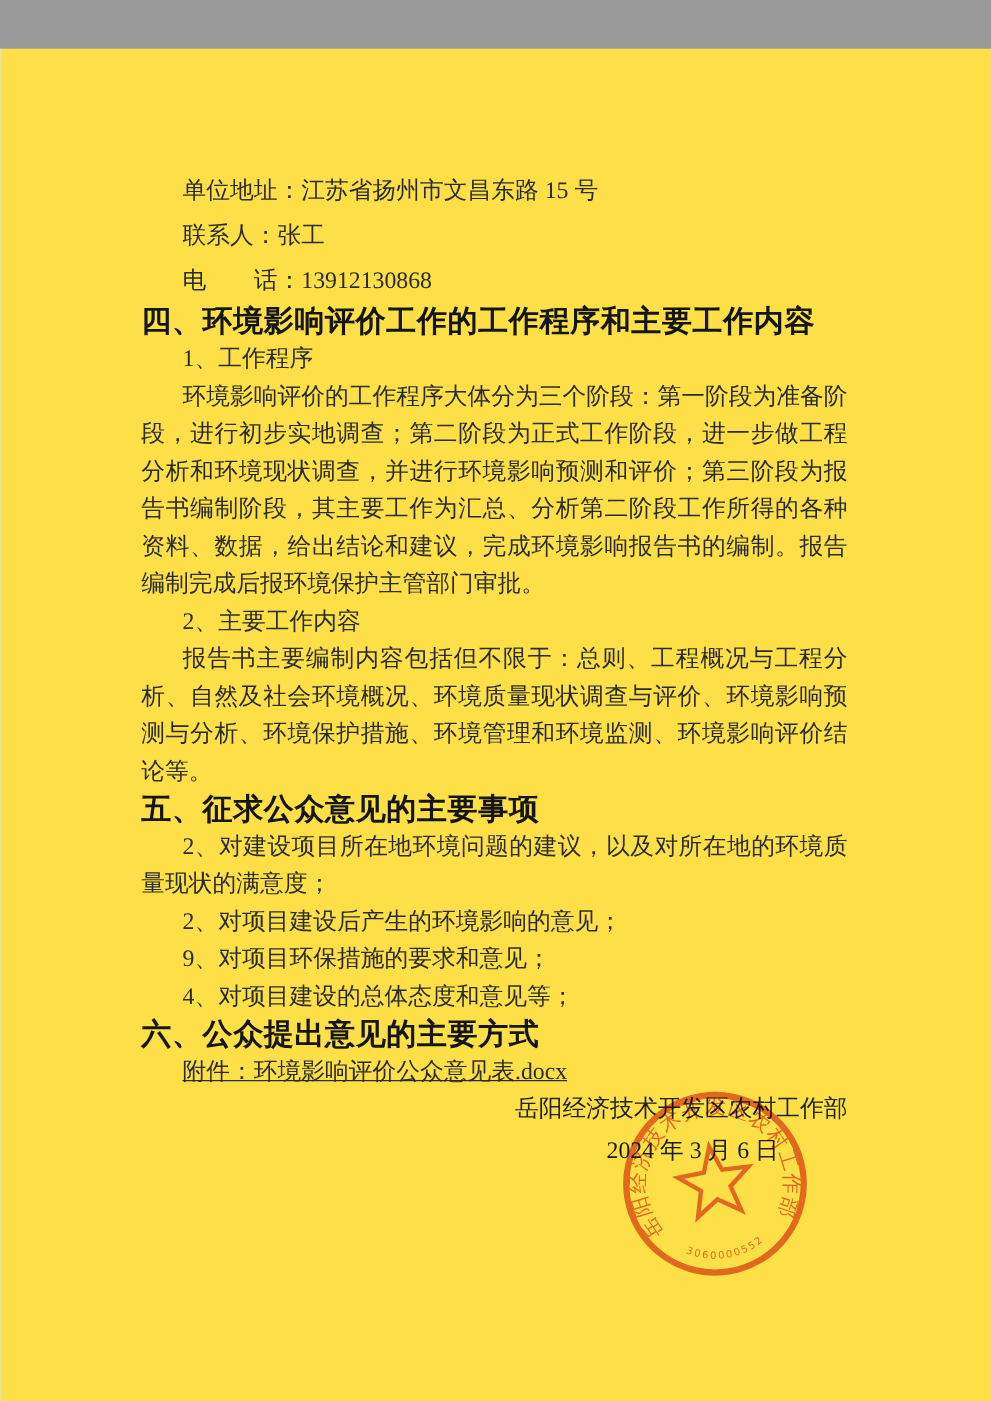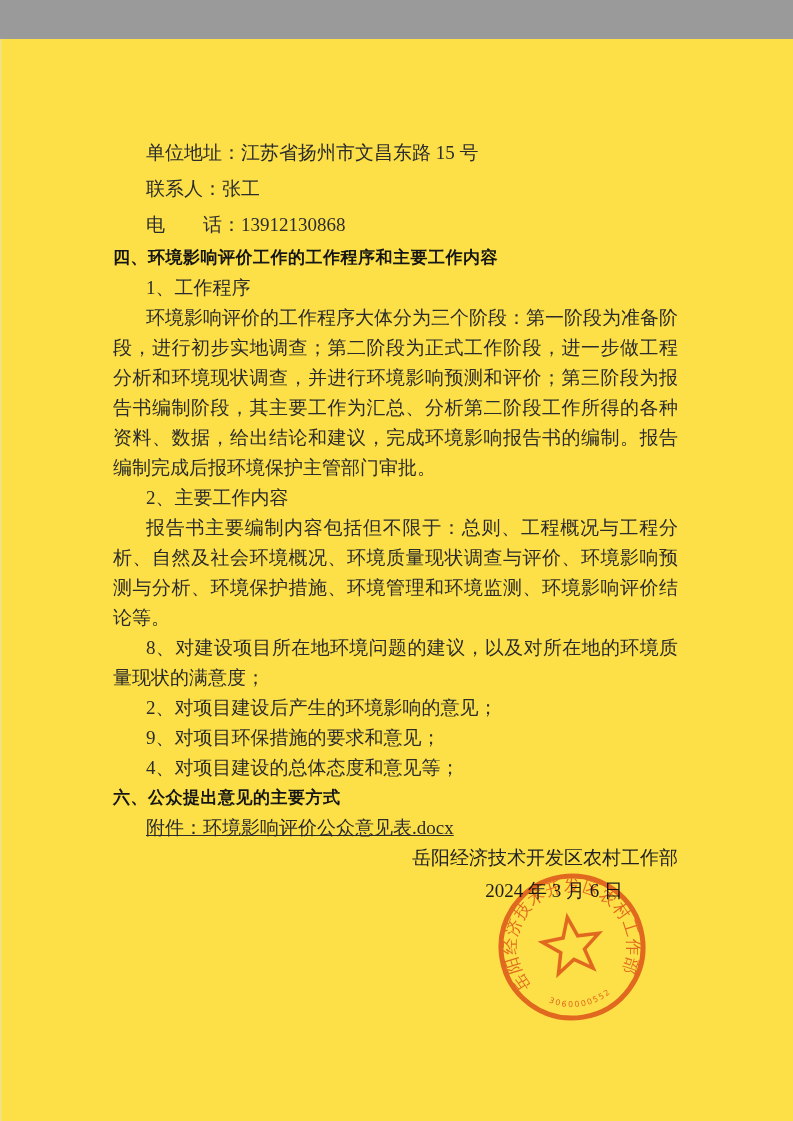--- a/index.html
+++ b/index.html
@@ -15,21 +15,21 @@
     position:absolute;left:0;top:0;width:2px;height:100%;
     background:linear-gradient(to right,#dfe3e5,rgba(255,255,255,0));
     opacity:.7;
   }
   .content{
     position:absolute;left:113px;top:96px;width:565px;
     font-size:19px;color:#2b2b2b;
     text-align:justify;
   }
   .contact p{margin:0;line-height:36px;padding-left:33px;text-align:left;white-space:nowrap;}
-  h2.sec{font-size:17px;font-weight:bold;margin:0;line-height:30px;color:#151515;text-align:left;letter-spacing:.5px;}
+  h2.sec{font-size:24px;font-weight:bold;margin:0;line-height:30px;color:#151515;text-align:left;letter-spacing:.5px;}
   .h4{margin-top:4px;}
   .h5{margin-top:17px;}
   .h6{margin-top:1px;}
   p.sub{margin:0;line-height:30px;text-indent:33px;text-align:left;font-family:Liberation Serif, serif;}
   .sub1{margin-top:7px;}
   .sub2{margin-top:2px;}
   p.para{margin:0;line-height:30px;text-indent:33px;}
   p.item{margin:0;line-height:30px;text-indent:33px;}
   .item2{margin-top:2px;}
   .item3{margin-top:3px;}
@@ -60,21 +60,22 @@
       <p>联系人：张工</p>
       <p>电　　话：13912130868</p>
     </div>
 
     <h2 class="sec h4">四、环境影响评价工作的工作程序和主要工作内容</h2>
     <p class="sub sub1">1、工作程序</p>
     <p class="para">环境影响评价的工作程序大体分为三个阶段：第一阶段为准备阶段，进行初步实地调查；第二阶段为正式工作阶段，进一步做工程分析和环境现状调查，并进行环境影响预测和评价；第三阶段为报告书编制阶段，其主要工作为汇总、分析第二阶段工作所得的各种资料、数据，给出结论和建议，完成环境影响报告书的编制。报告编制完成后报环境保护主管部门审批。</p>
     <p class="sub sub2">2、主要工作内容</p>
     <p class="para">报告书主要编制内容包括但不限于：总则、工程概况与工程分析、自然及社会环境概况、环境质量现状调查与评价、环境影响预测与分析、环境保护措施、环境管理和环境监测、环境影响评价结论等。</p>
 
-    <p class="item">8、对建设项目所在地环境问题的建议，以及对所在地的环境质量现状的满意度；</p>
+    <h2 class="sec h5">五、征求公众意见的主要事项</h2>
+    <p class="item">2、对建设项目所在地环境问题的建议，以及对所在地的环境质量现状的满意度；</p>
     <p class="item item2">2、对项目建设后产生的环境影响的意见；</p>
     <p class="item item3">9、对项目环保措施的要求和意见；</p>
     <p class="item item4">4、对项目建设的总体态度和意见等；</p>
 
     <h2 class="sec h6">六、公众提出意见的主要方式</h2>
     <p class="attach">附件：环境影响评价公众意见表.docx</p>
 
     <div class="signature">
       <p class="sig-org">岳阳经济技术开发区农村工作部</p>
       <p class="sig-date">2024 年 3 月 6 日</p>

